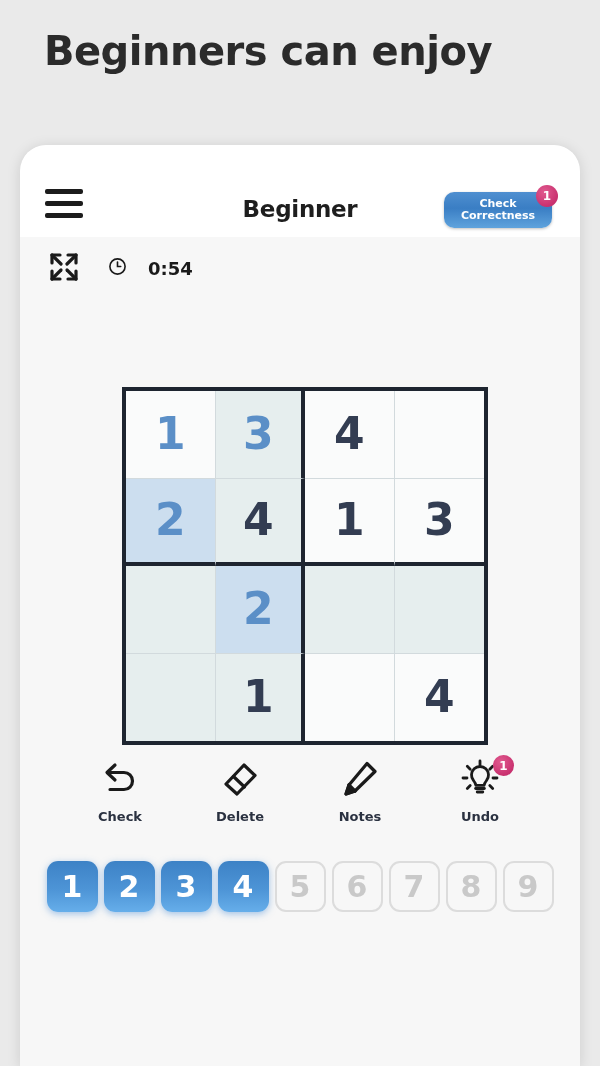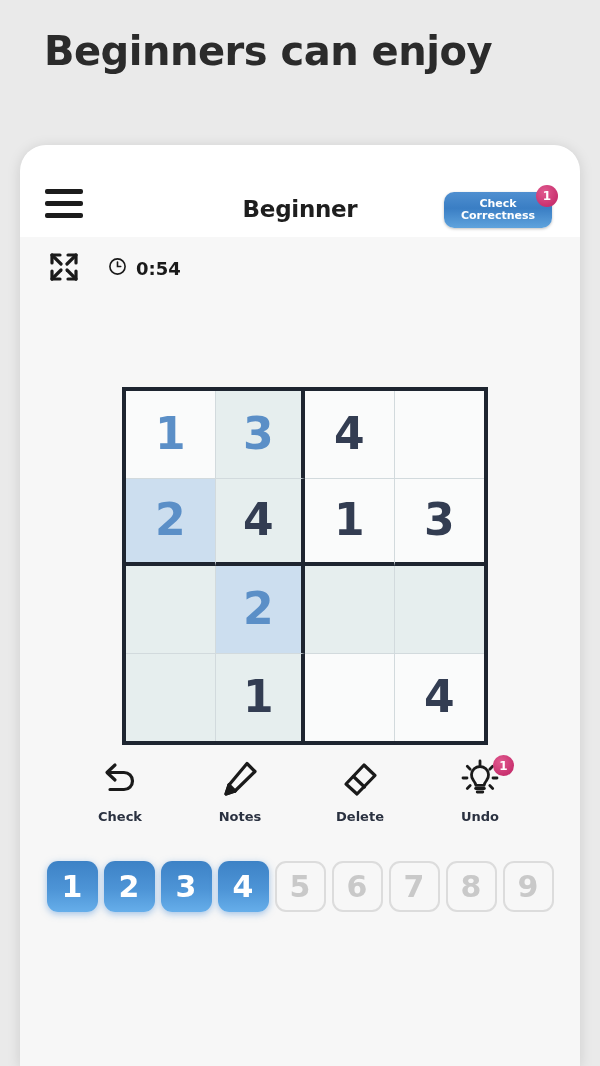--- a/index.html
+++ b/index.html
@@ -135,21 +135,21 @@
     height: 32px;
     cursor: pointer;
   }
 
   .timer {
     position: absolute;
     left: 88px;
     top: 20px;
     display: flex;
     align-items: center;
-    gap: 9px;
+    gap: 21px;
     justify-content: space-between;
   }
   .timer-text {
     font-size: 18px;
     font-weight: 700;
     color: #1a1a1a;
     font-family: "DejaVu Sans", sans-serif;
   }
 
   
@@ -346,35 +346,35 @@
           <svg width="40" height="40" viewBox="0 0 40 40" fill="none" stroke="#1a1a1a" stroke-width="3.2" stroke-linecap="round" stroke-linejoin="round">
             <polyline points="15,7 7,14.5 15,22"></polyline>
             <path d="M7.5 14.5 H24 a8.5 8.5 0 0 1 0 17 H10"></path>
           </svg>
         </div>
         <div class="tool-label">Check</div>
       </div>
       <div class="tool">
         <div class="tool-icon">
           <svg width="40" height="40" viewBox="0 0 40 40" fill="none" stroke="#1a1a1a" stroke-width="3.2" stroke-linecap="round" stroke-linejoin="round">
+            <path d="M6 26 L24 7 L35 17.5 L17 36 Z"></path>
+            <line x1="13.5" y1="18.5" x2="24.5" y2="29"></line>
+          </svg>
+        </div>
+        <div class="tool-label">Delete</div>
+      </div>
+      <div class="tool">
+        <div class="tool-icon">
+          <svg width="40" height="40" viewBox="0 0 40 40" fill="none" stroke="#1a1a1a" stroke-width="3.2" stroke-linecap="round" stroke-linejoin="round">
             <path d="M27 5.5 L35 13.5 L15 33 L6 36 L9 27 Z"></path>
             <line x1="9" y1="27" x2="15" y2="33"></line>
             <path d="M9 27 L6 36 L15 33" fill="#1a1a1a"></path>
           </svg>
         </div>
         <div class="tool-label">Notes</div>
-      </div>
-      <div class="tool">
-        <div class="tool-icon">
-          <svg width="40" height="40" viewBox="0 0 40 40" fill="none" stroke="#1a1a1a" stroke-width="3.2" stroke-linecap="round" stroke-linejoin="round">
-            <path d="M6 26 L24 7 L35 17.5 L17 36 Z"></path>
-            <line x1="13.5" y1="18.5" x2="24.5" y2="29"></line>
-          </svg>
-        </div>
-        <div class="tool-label">Delete</div>
       </div>
       <div class="tool">
         <div class="tool-icon">
           <svg width="42" height="42" viewBox="0 0 42 42" fill="none" stroke="#1a1a1a" stroke-width="2.8" stroke-linecap="round">
             <path d="M14.5 23.5 a8.5 8.5 0 1 1 13 0 c-1.6 2-2.2 3.2-2.4 4.8 h-8.2 c-0.2-1.6-0.8-2.8-2.4-4.8 Z" stroke-linejoin="round"></path>
             <line x1="16.6" y1="31.5" x2="25.4" y2="31.5"></line>
             <line x1="18.2" y1="35" x2="23.8" y2="35"></line>
             <line x1="21" y1="4" x2="21" y2="8"></line>
             <line x1="8.3" y1="9.3" x2="11.2" y2="12.2"></line>
             <line x1="33.7" y1="9.3" x2="30.8" y2="12.2"></line>

